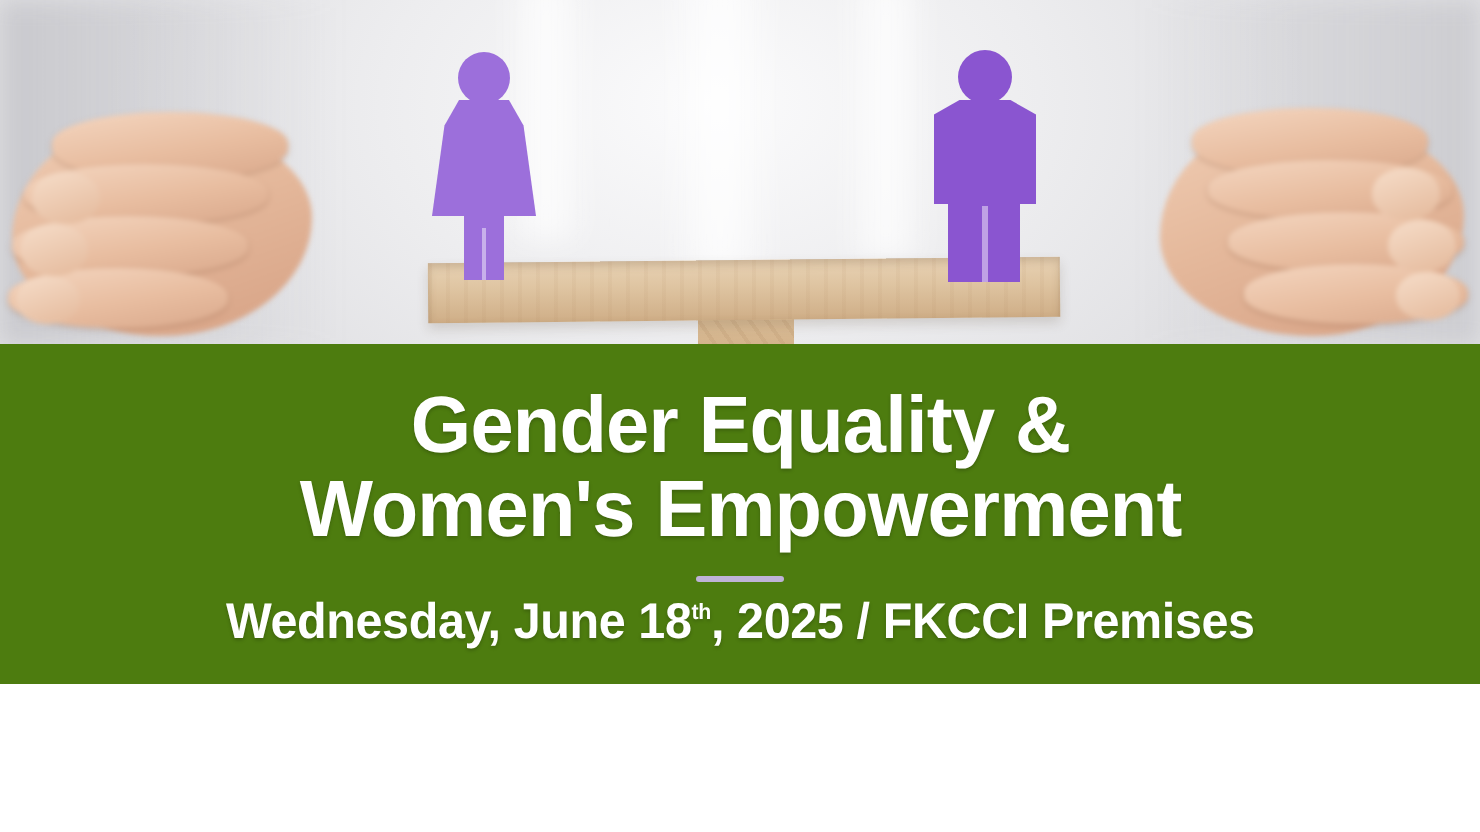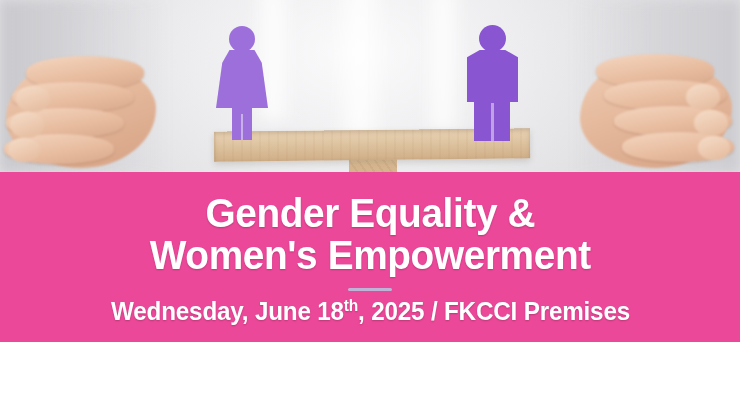--- a/index.html
+++ b/index.html
@@ -59,36 +59,36 @@
     box-shadow:0 2px 4px rgba(120,90,60,.28) inset, 0 3px 6px rgba(90,70,50,.18);}
   .plank::after{content:"";position:absolute;inset:0;opacity:.25;
     background:repeating-linear-gradient(90deg,rgba(170,130,90,.30) 0 2px,rgba(170,130,90,0) 2px 9px);}
   .fulcrum{position:absolute;left:349px;top:152px;width:48px;height:34px;border-radius:6px 6px 4px 4px;
     background:linear-gradient(180deg,#e0c49f,#cba87f);}
   .fulcrum::after{content:"";position:absolute;inset:0;opacity:.35;border-radius:6px;
     background:repeating-linear-gradient(55deg,rgba(160,120,80,.35) 0 2px,rgba(160,120,80,0) 2px 7px);}
 
   
   .band{
-    position:absolute;left:0;top:172px;width:740px;height:170px;background:#ec4899;
+    position:absolute;left:0;top:172px;width:740px;height:170px;background:#4d7c0f;
     display:flex;flex-direction:column;align-items:center;justify-content:flex-start;
   }
   .title{
     color:#ffffff;font-weight:bold;font-size:40px;line-height:1.06;text-align:center;
     margin-top:20px;letter-spacing:-0.4px;font-stretch:condensed;
     text-shadow:0 1px 2px rgba(0,0,0,.22);
     transform:scaleX(.97);
   }
   .title .l2{display:block;}
   .divider{width:44px;height:3px;background:#bfb3d8;margin:11px 0 6px 0;border-radius:2px;}
   .subtitle{
     color:#ffffff;font-size:25px;font-weight:bold;letter-spacing:-0.2px;
     text-shadow:0 1px 2px rgba(0,0,0,.22);transform:scaleX(.97);
   }
-  .subtitle sup{font-size:16px;vertical-align:super;text-align:center;}
+  .subtitle sup{font-size:11px;vertical-align:super;text-align:center;}
 
   
   .footer{
     position:absolute;left:0;top:342px;width:740px;height:74px;background:#ffffff;
     display:flex;align-items:center;
   }
 </style>
 </head>
 <body>
 

